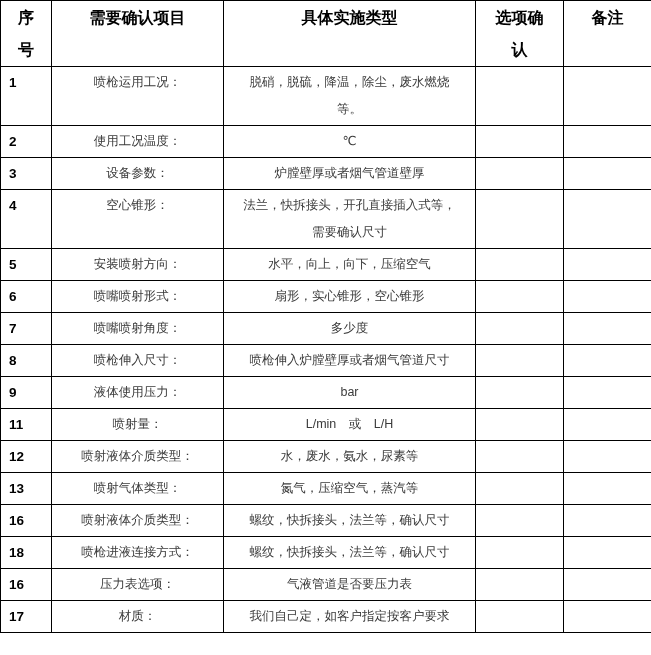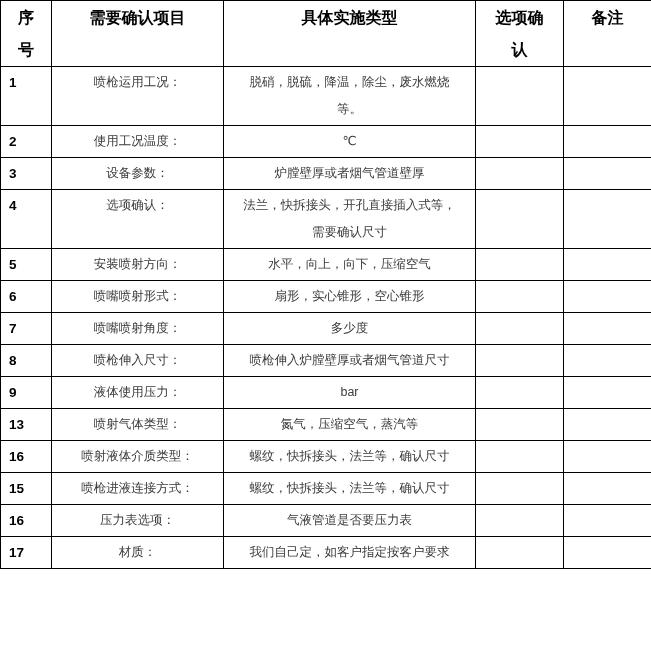--- a/index.html
+++ b/index.html
@@ -103,21 +103,21 @@
   </tr>
         <tr>
     <td class="cell-no">3</td>
     <td class="cell-item">设备参数：</td>
     <td class="cell-type">炉膛壁厚或者烟气管道壁厚</td>
     <td class="cell-confirm"></td>
     <td class="cell-note"></td>
   </tr>
         <tr>
     <td class="cell-no">4</td>
-    <td class="cell-item">选项确认：</td>
+    <td class="cell-item">空心锥形：</td>
     <td class="cell-type">法兰，快拆接头，开孔直接插入式等，
 需要确认尺寸</td>
     <td class="cell-confirm"></td>
     <td class="cell-note"></td>
   </tr>
         <tr>
     <td class="cell-no">5</td>
     <td class="cell-item">安装喷射方向：</td>
     <td class="cell-type">水平，向上，向下，压缩空气</td>
     <td class="cell-confirm"></td>
@@ -145,35 +145,49 @@
     <td class="cell-note"></td>
   </tr>
         <tr>
     <td class="cell-no">9</td>
     <td class="cell-item">液体使用压力：</td>
     <td class="cell-type">bar</td>
     <td class="cell-confirm"></td>
     <td class="cell-note"></td>
   </tr>
         <tr>
+    <td class="cell-no">11</td>
+    <td class="cell-item">喷射量：</td>
+    <td class="cell-type">L/min　或　L/H</td>
+    <td class="cell-confirm"></td>
+    <td class="cell-note"></td>
+  </tr>
+        <tr>
+    <td class="cell-no">12</td>
+    <td class="cell-item">喷射液体介质类型：</td>
+    <td class="cell-type">水，废水，氨水，尿素等</td>
+    <td class="cell-confirm"></td>
+    <td class="cell-note"></td>
+  </tr>
+        <tr>
     <td class="cell-no">13</td>
     <td class="cell-item">喷射气体类型：</td>
     <td class="cell-type">氮气，压缩空气，蒸汽等</td>
     <td class="cell-confirm"></td>
     <td class="cell-note"></td>
   </tr>
         <tr>
     <td class="cell-no">16</td>
     <td class="cell-item">喷射液体介质类型：</td>
     <td class="cell-type">螺纹，快拆接头，法兰等，确认尺寸</td>
     <td class="cell-confirm"></td>
     <td class="cell-note"></td>
   </tr>
         <tr>
-    <td class="cell-no">15</td>
+    <td class="cell-no">18</td>
     <td class="cell-item">喷枪进液连接方式：</td>
     <td class="cell-type">螺纹，快拆接头，法兰等，确认尺寸</td>
     <td class="cell-confirm"></td>
     <td class="cell-note"></td>
   </tr>
         <tr>
     <td class="cell-no">16</td>
     <td class="cell-item">压力表选项：</td>
     <td class="cell-type">气液管道是否要压力表</td>
     <td class="cell-confirm"></td>

